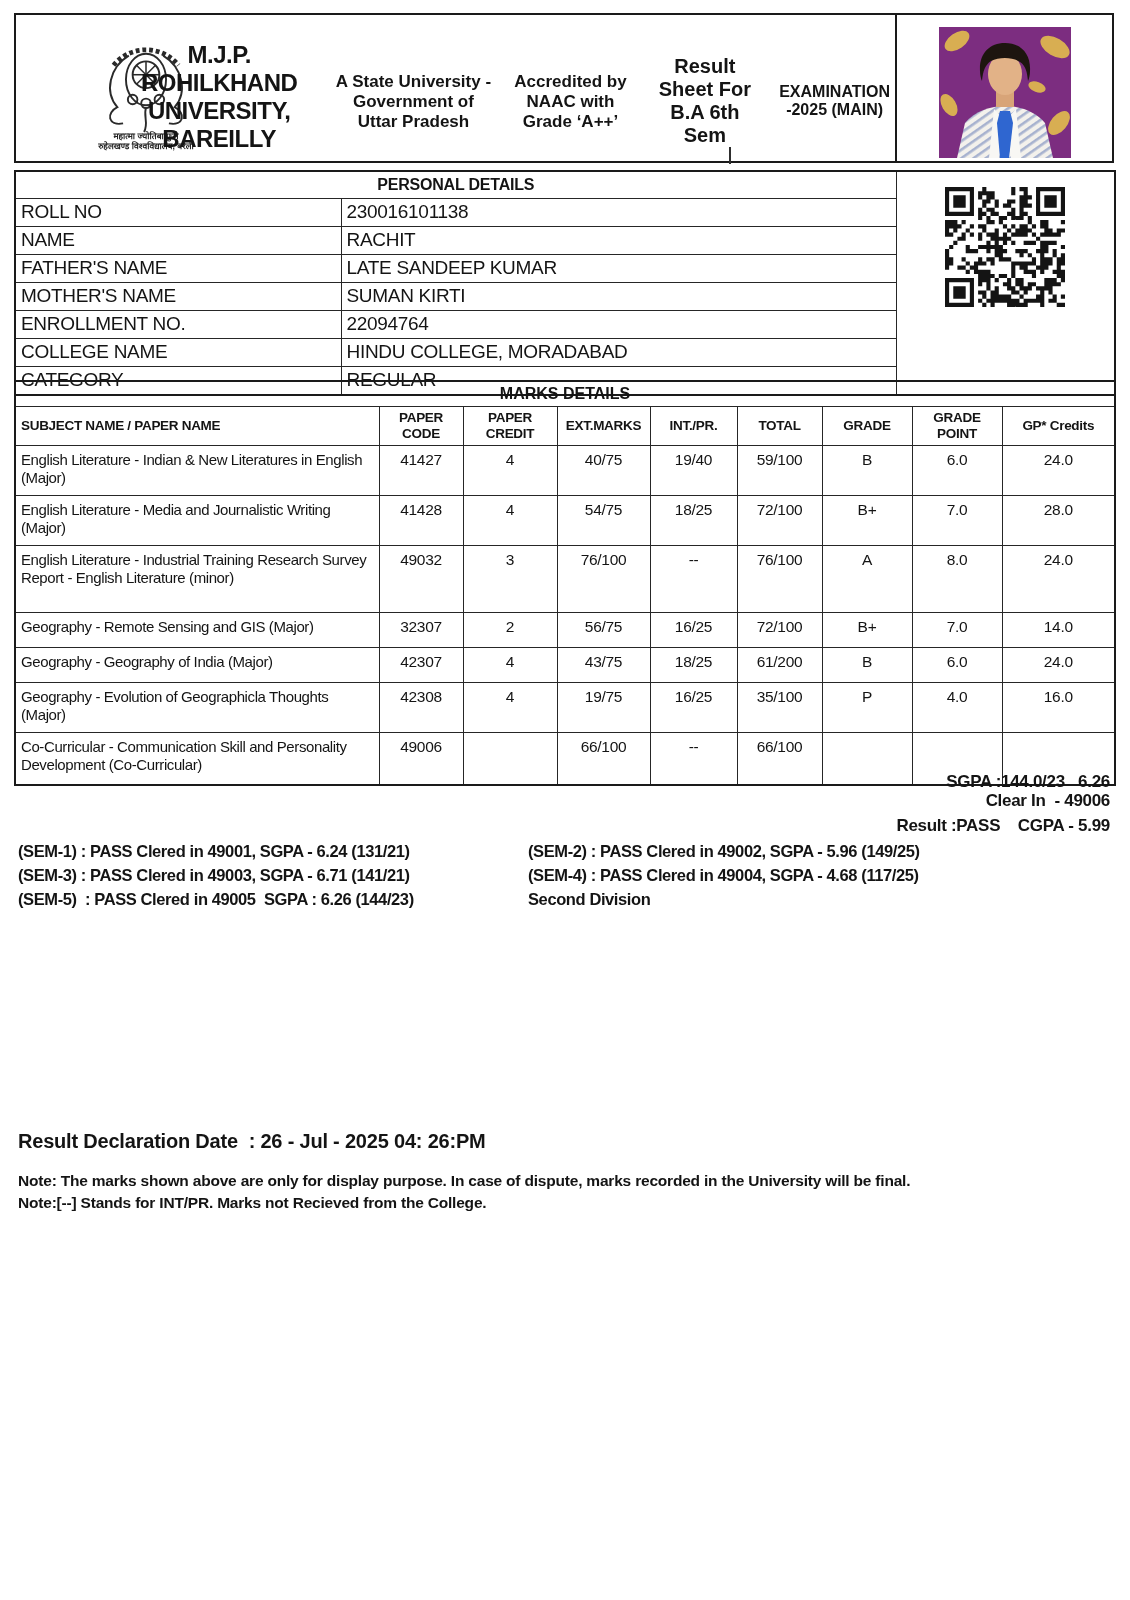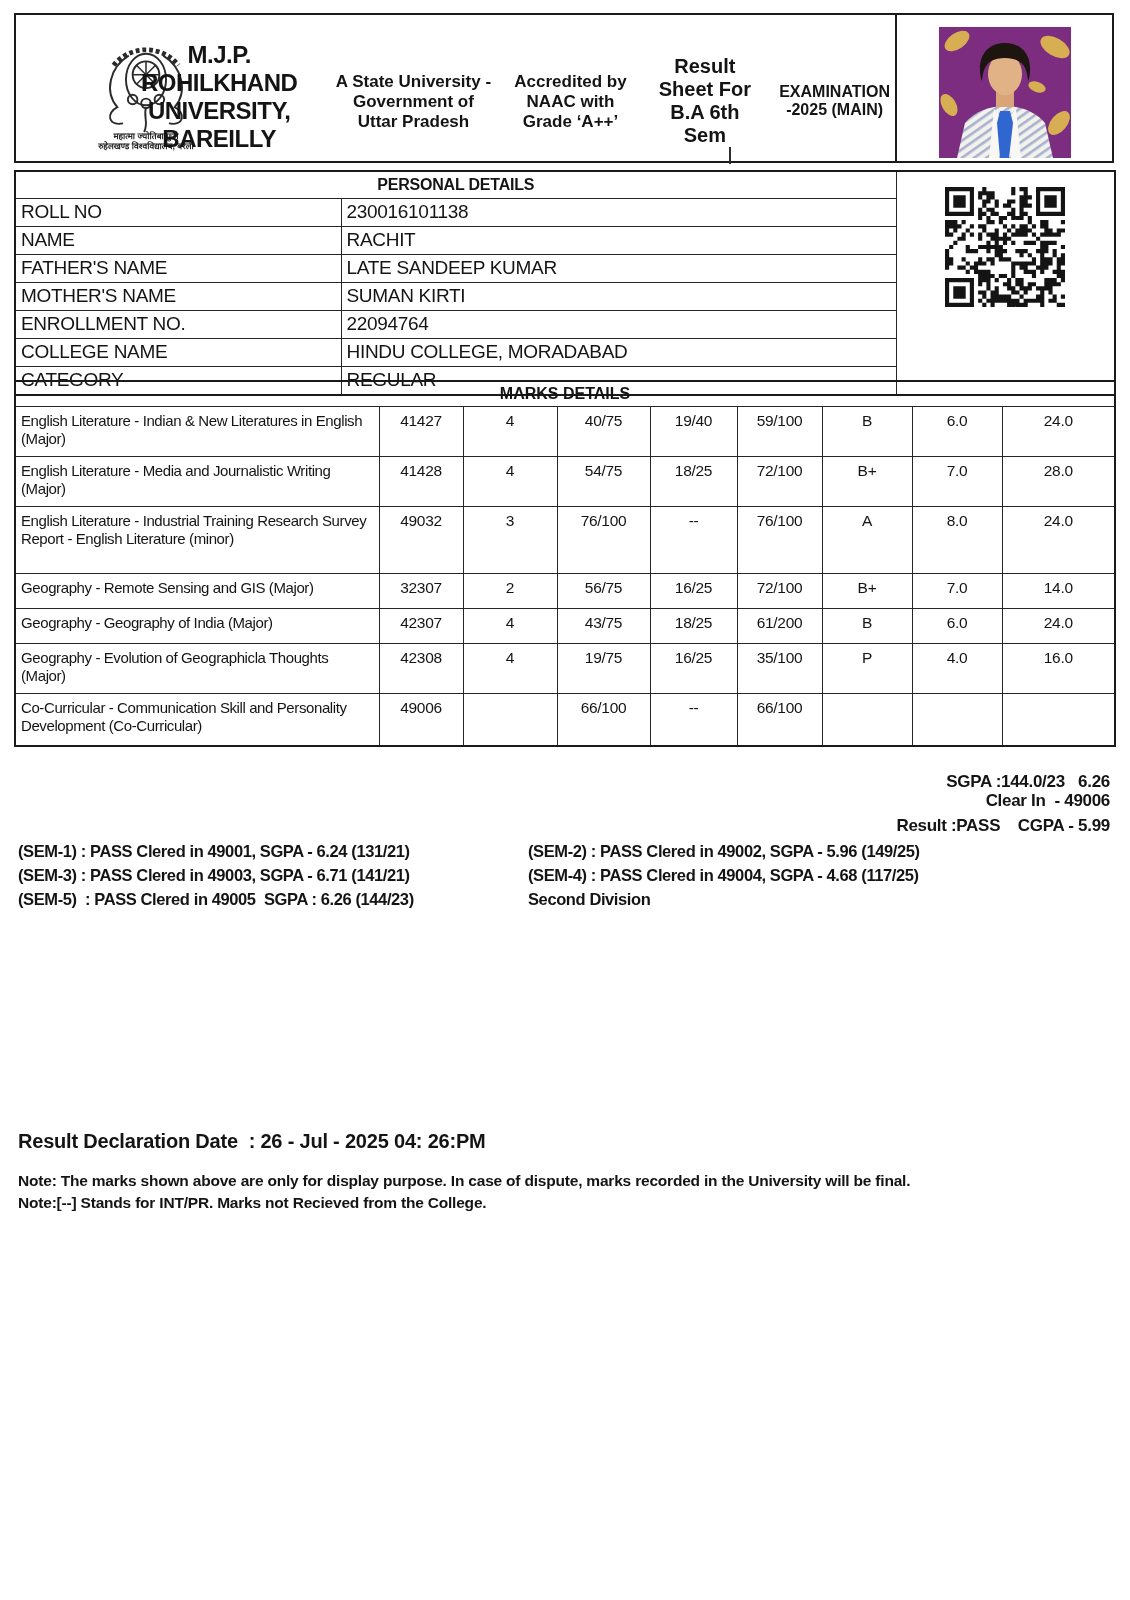--- a/index.html
+++ b/index.html
@@ -214,20 +214,34 @@
       <col style="width:87px">
         <col style="width:85px">
         <col style="width:90px">
         <col style="width:90px">
         <col style="width:113px">
     </colgroup>
     <tbody>
         <tr>
       <td colspan="9" class="marks-title">MARKS DETAILS</td>
     </tr>
+    <tr>
+      <td class="mh subj">SUBJECT NAME / PAPER NAME</td>
+      <td class="mh">PAPER
+CODE</td>
+      <td class="mh">PAPER
+CREDIT</td>
+      <td class="mh">EXT.MARKS</td>
+      <td class="mh">INT./PR.</td>
+      <td class="mh">TOTAL</td>
+      <td class="mh">GRADE</td>
+      <td class="mh">GRADE
+POINT</td>
+      <td class="mh">GP* Credits</td>
+    </tr>
     <tr class="h43">
       <td class="mc subj">English Literature - Indian &amp; New Literatures in English (Major)</td>
       <td class="mc">41427</td>
       <td class="mc">4</td>
       <td class="mc">40/75</td>
       <td class="mc">19/40</td>
       <td class="mc">59/100</td>
       <td class="mc">B</td>
       <td class="mc">6.0</td>
       <td class="mc">24.0</td>

